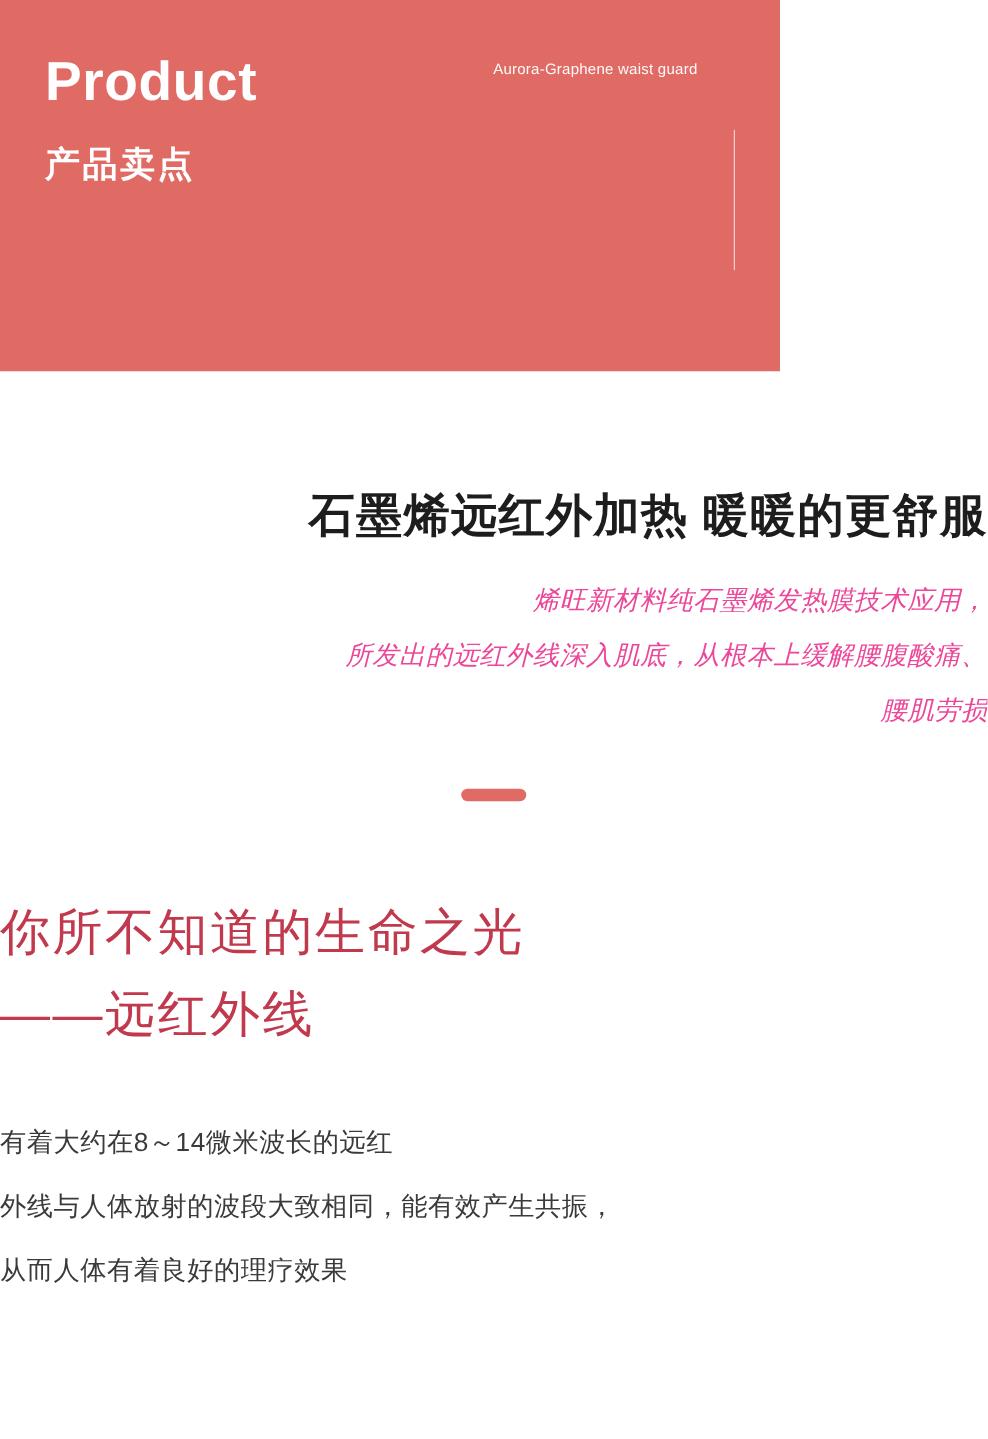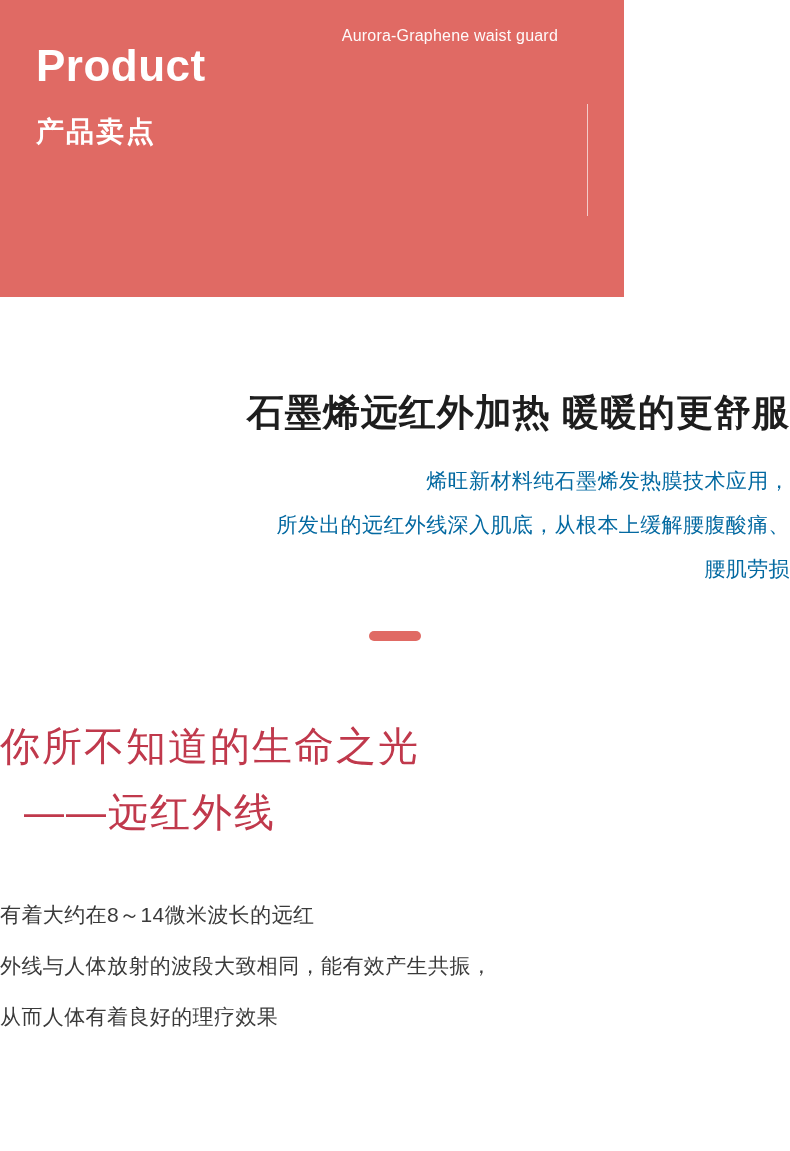--- a/index.html
+++ b/index.html
@@ -40,23 +40,23 @@
   .hero-cn {
     font-size: 28px;
     font-weight: bold;
     line-height: 52px;
     letter-spacing: 2px;
     margin-top: 4px;
   }
   .hero-en-right {
     position: absolute;
     right: 66px;
-    top: 27px;
+    top: 48px;
     color: #ffffff;
-    font-size: 16px;
+    font-size: 12px;
     letter-spacing: 0.2px;
     white-space: nowrap;
     opacity: 0.97;
   }
   .hero-divider {
     position: absolute;
     right: 36px;
     top: 104px;
     width: 1px;
     height: 112px;
@@ -72,23 +72,24 @@
   .s1-title {
     font-size: 37px;
     font-weight: bold;
     color: #1d1d1d;
     letter-spacing: 1px;
     line-height: 48px;
   }
   .s1-body {
     margin-top: 22px;
     font-size: 21px;
-    color: #0369a1;
+    color: #ec4899;
     line-height: 44px;
     letter-spacing: 0.4px;
+    font-style: italic;
   }
   .s1-body p { white-space: nowrap; }
 
   .pill-wrap {
     margin-top: 40px;
     display: flex;
     justify-content: center;
   }
   .pill {
     width: 52px;
@@ -107,21 +108,20 @@
     font-size: 40px;
     color: #c0394c;
     line-height: 66px;
     letter-spacing: 2px;
   }
   .s2-title-2 {
     font-size: 40px;
     color: #c0394c;
     line-height: 66px;
     letter-spacing: 2px;
-    padding-left: 24px;
   }
   .s2-body {
     margin-top: 44px;
     font-size: 21px;
     color: #3a3a3a;
     line-height: 51px;
     letter-spacing: 0.4px;
   }
   .s2-body p { white-space: nowrap; }
 </style>

